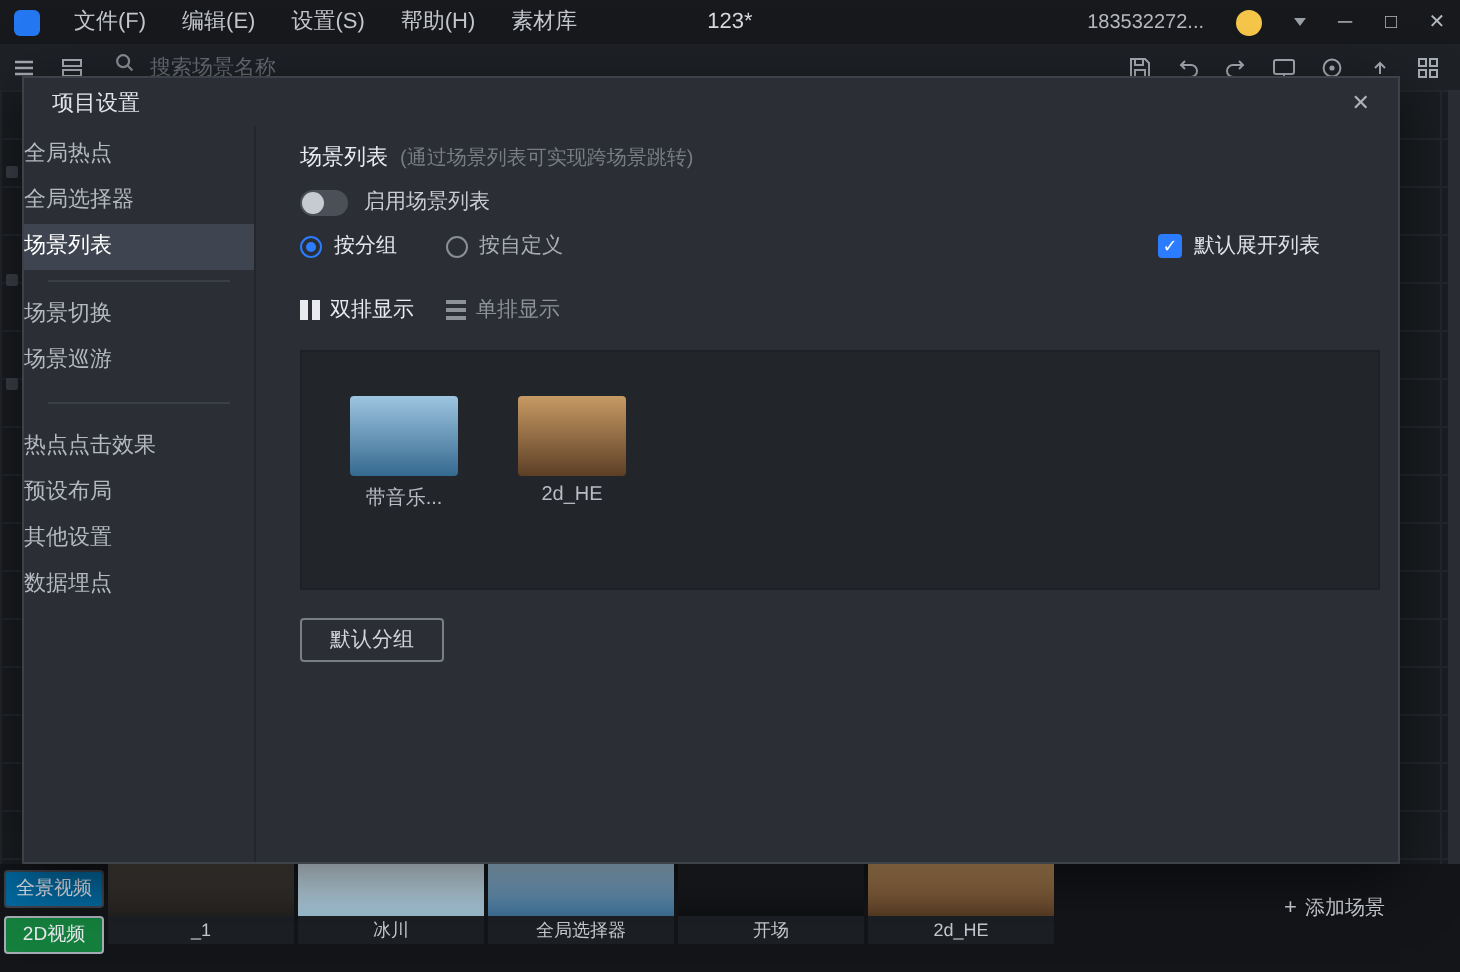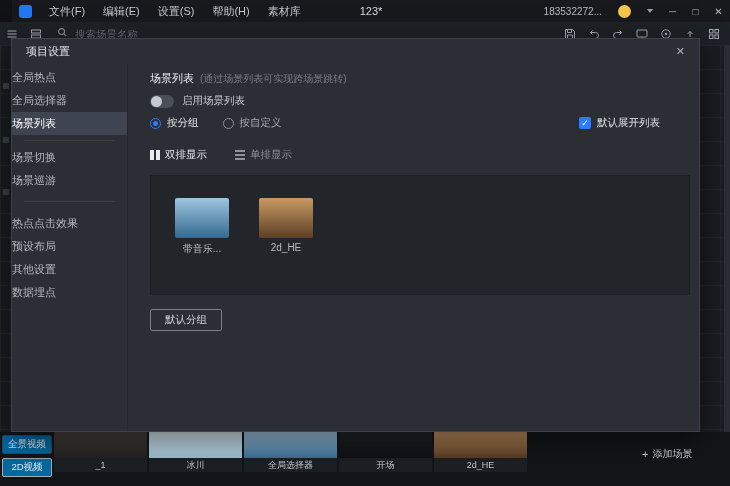--- a/index.html
+++ b/index.html
@@ -2,21 +2,21 @@
 <html><head>
 <meta charset="utf-8">
 <style>
   html,body{margin:0;padding:0;}
   body{
     width:730px;height:486px;position:relative;overflow:hidden;
     background:#101215;font-family:"Liberation Sans",sans-serif;
     -webkit-user-select:none;user-select:none;color:#c6c9ce;
   }
   
-  .titlebar{position:absolute;top:0;left:12px;right:0;height:22px;background:#17191d;
+  .titlebar{position:absolute;top:0;left:0;right:0;height:22px;background:#17191d;
     display:flex;align-items:center;font-size:11px;color:#c3c6cb;z-index:6;}
   .logo{width:13px;height:13px;border-radius:3px;background:#2478f2;margin:0 8px 0 7px;flex:0 0 auto;}
   .menu-item{padding:0 9px;line-height:22px;cursor:default;}
   .project-name{position:absolute;left:50%;transform:translateX(-50%);color:#d6d9dd;font-size:11px;}
   .tb-right{margin-left:auto;display:flex;align-items:center;height:22px;}
   .account{font-size:10px;color:#b6b9be;display:flex;align-items:center;gap:16px;margin-right:8px;}
   .avatar{width:13px;height:13px;border-radius:50%;background:#f6c64a;display:inline-block;}
   .caret-down{width:0;height:0;border-left:3.5px solid transparent;border-right:3.5px solid transparent;
     border-top:4px solid #9aa0a6;display:inline-block;}
   .win-btn{width:23px;height:22px;display:flex;align-items:center;justify-content:center;
@@ -36,21 +36,21 @@
     background-image:linear-gradient(#23262c 1px,transparent 1px),
                      linear-gradient(90deg,#23262c 1px,transparent 1px);
     background-size:24px 24px;z-index:0;}
   .vscroll{position:absolute;right:0;top:45px;width:6px;height:387px;background:#2a2e34;z-index:1;}
   .sliver-icon{position:absolute;left:3px;width:6px;height:6px;background:#3c4148;border-radius:1px;}
   
   .bottom{position:absolute;left:0;top:432px;width:730px;height:54px;background:#131519;z-index:2;}
   .mode-btn{position:absolute;left:2px;width:50px;height:19px;font-size:9.5px;
     display:flex;align-items:center;justify-content:center;box-sizing:border-box;border-radius:2px;cursor:default;}
   .mode-pano{top:3px;background:#0369a1;border:1px solid #3e434b;color:#dfe2e6;}
-  .mode-flat{top:26px;background:#0369a1;border:1px solid #a6acb5;color:#e8eaee;}
+  .mode-flat{top:26px;background:#15803d;border:1px solid #a6acb5;color:#e8eaee;}
   .strip{position:absolute;left:54px;top:0;display:flex;gap:2px;}
   .card{width:93px;cursor:pointer;}
   .card-img{height:26px;}
   .card-name{height:14px;line-height:14px;background:#1c1f24;color:#c6c9ce;font-size:9px;
     text-align:center;overflow:hidden;white-space:nowrap;}
   .add-scene{position:absolute;left:642px;top:15px;color:#cdd0d5;font-size:10px;
     display:flex;align-items:center;gap:4px;cursor:pointer;}
   .plus-glyph{font-size:11px;color:#cdd0d5;line-height:1;}
   
   .dialog{position:absolute;left:11px;top:38px;width:689px;height:394px;background:#2b2e35;
@@ -81,21 +81,21 @@
     margin-right:6px;position:relative;}
   .radio.sel{border-color:#2b7cff;}
   .radio.sel::after{content:"";position:absolute;left:2px;top:2px;width:5px;height:5px;border-radius:50%;background:#2b7cff;}
   .radio-label{font-size:10.5px;color:#a9adb4;}
   .radio-opt.sel .radio-label{color:#e4e6ea;}
   .checkbox-wrap{margin-left:auto;margin-right:38px;display:flex;align-items:center;cursor:pointer;}
   .checkbox{width:12px;height:12px;background:#2b7cff;border-radius:2px;margin-right:6px;
     display:flex;align-items:center;justify-content:center;}
   .checkbox::after{content:"✓";color:#fff;font-size:9px;line-height:1;}
   .checkbox-label{font-size:10.5px;color:#dfe2e6;}
-  .tabs-row{margin-top:18px;display:flex;align-items:center;gap:28px;}
+  .tabs-row{margin-top:18px;display:flex;align-items:center;gap:16px;}
   .tab{display:flex;align-items:center;color:#8d9198;font-size:10.5px;cursor:pointer;}
   .tab.sel{color:#e9ebee;}
   .icon-double{width:10px;height:10px;margin-right:5px;
     background:linear-gradient(90deg,currentColor 0 4px,transparent 4px 6px,currentColor 6px 10px);}
   .icon-rows{width:10px;height:10px;margin-right:5px;
     background:repeating-linear-gradient(180deg,currentColor 0 2px,transparent 2px 4px);}
   .scene-panel{margin-top:13px;width:540px;height:120px;background:#222529;
     border:1px solid #1d2024;box-sizing:border-box;display:flex;padding:22px 0 0 24px;gap:30px;}
   .thumb{width:54px;cursor:pointer;}
   .thumb-img{width:54px;height:40px;border-radius:2px;}

